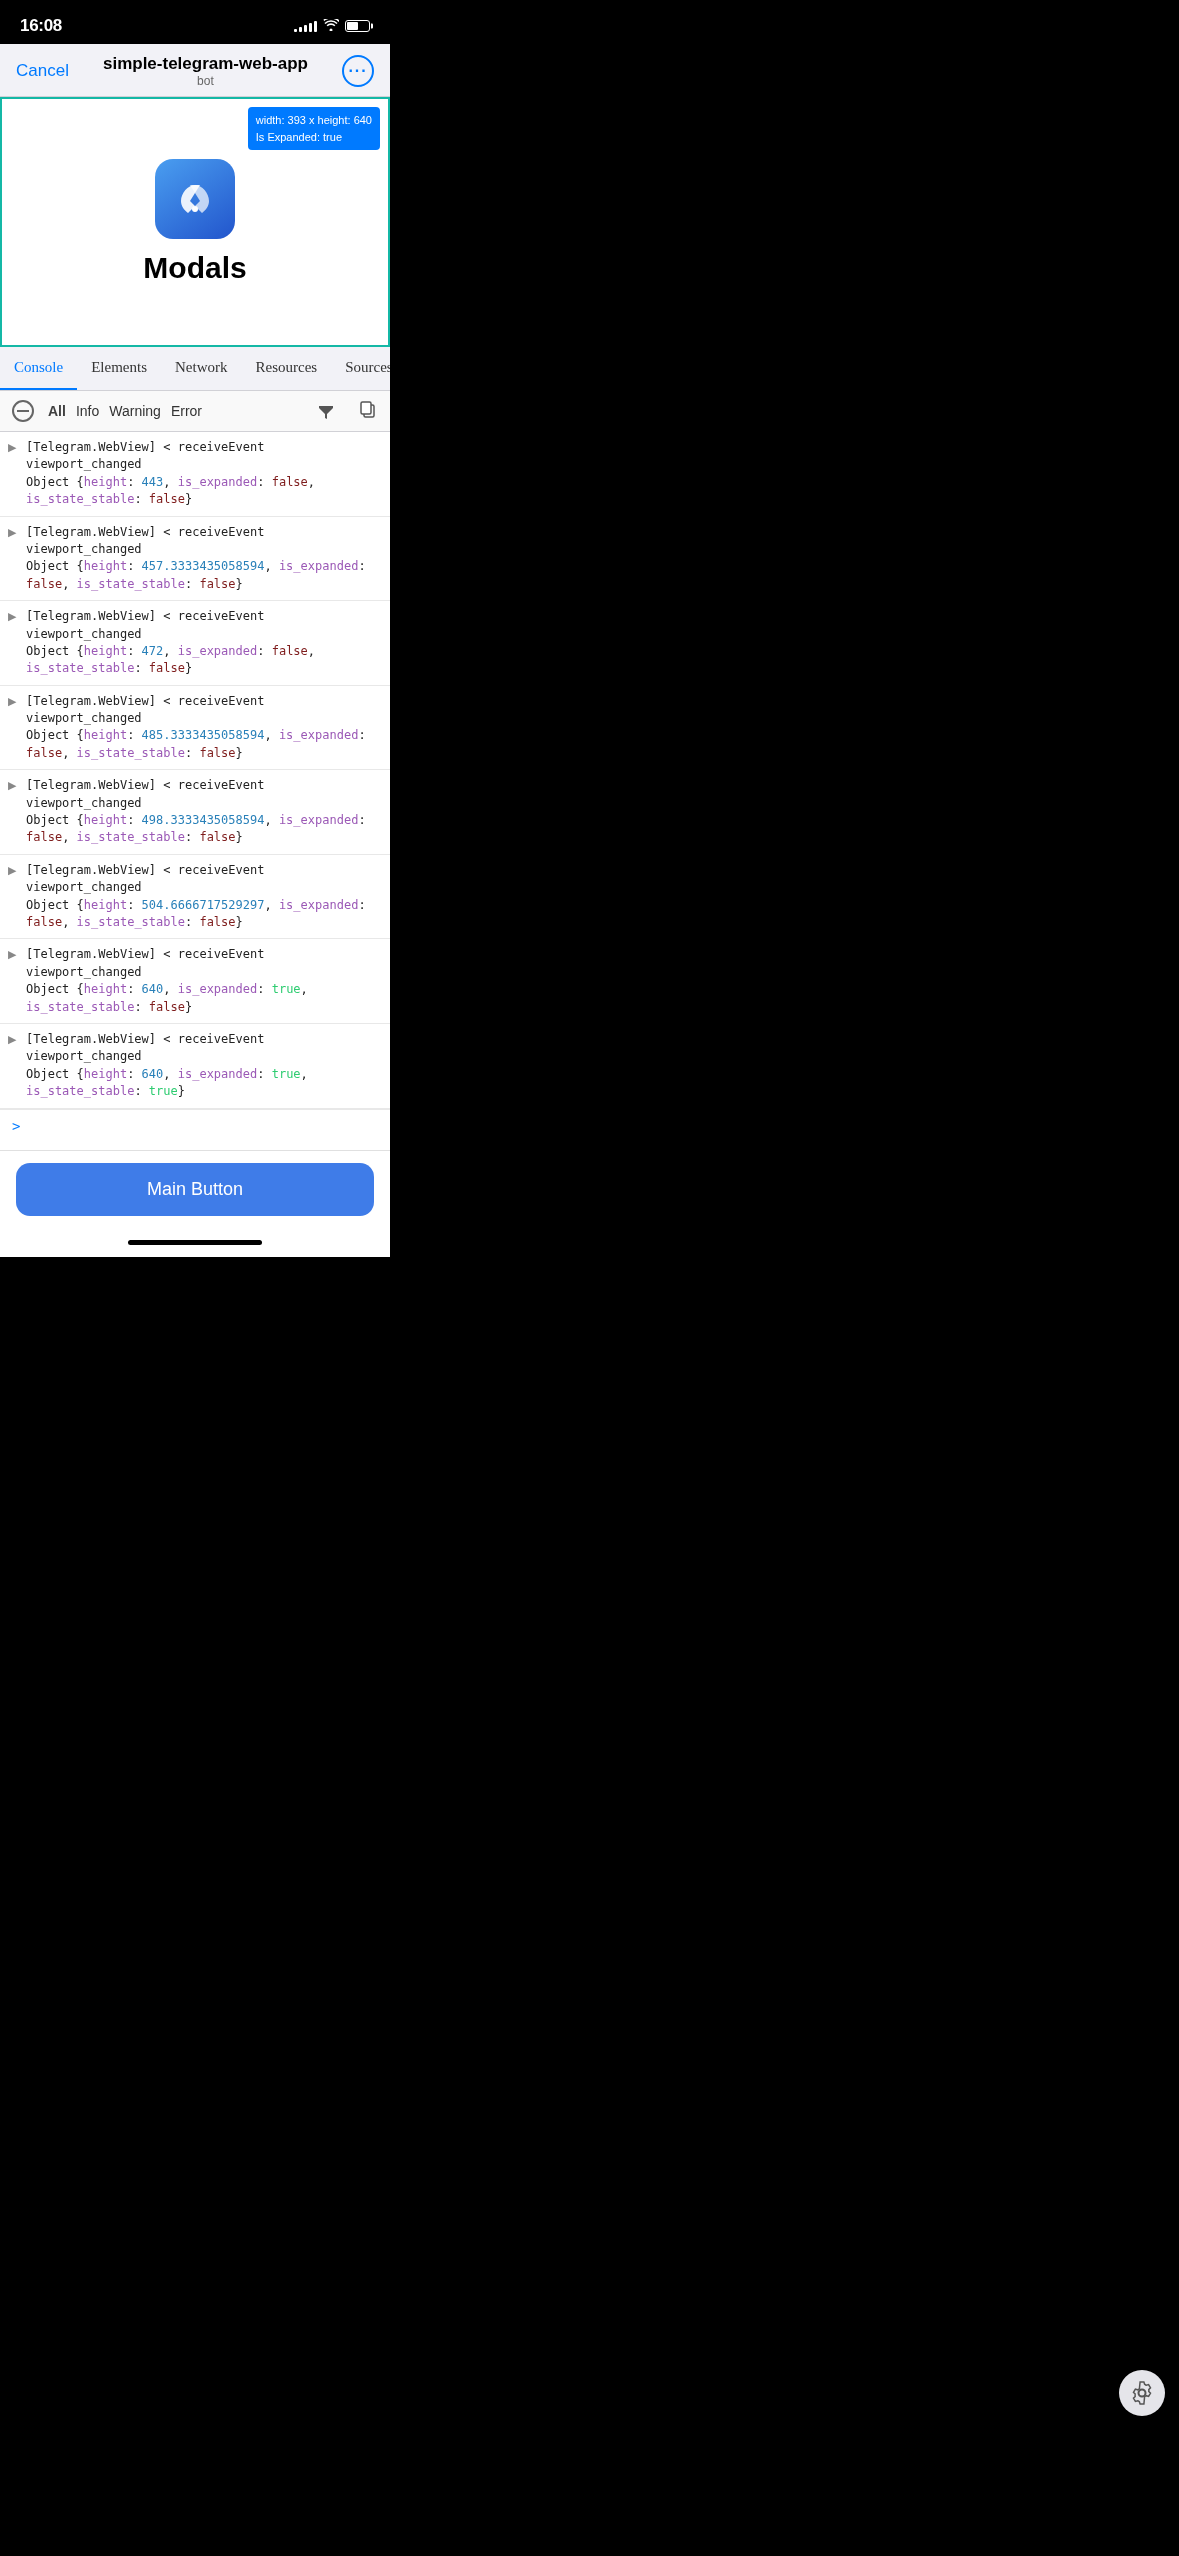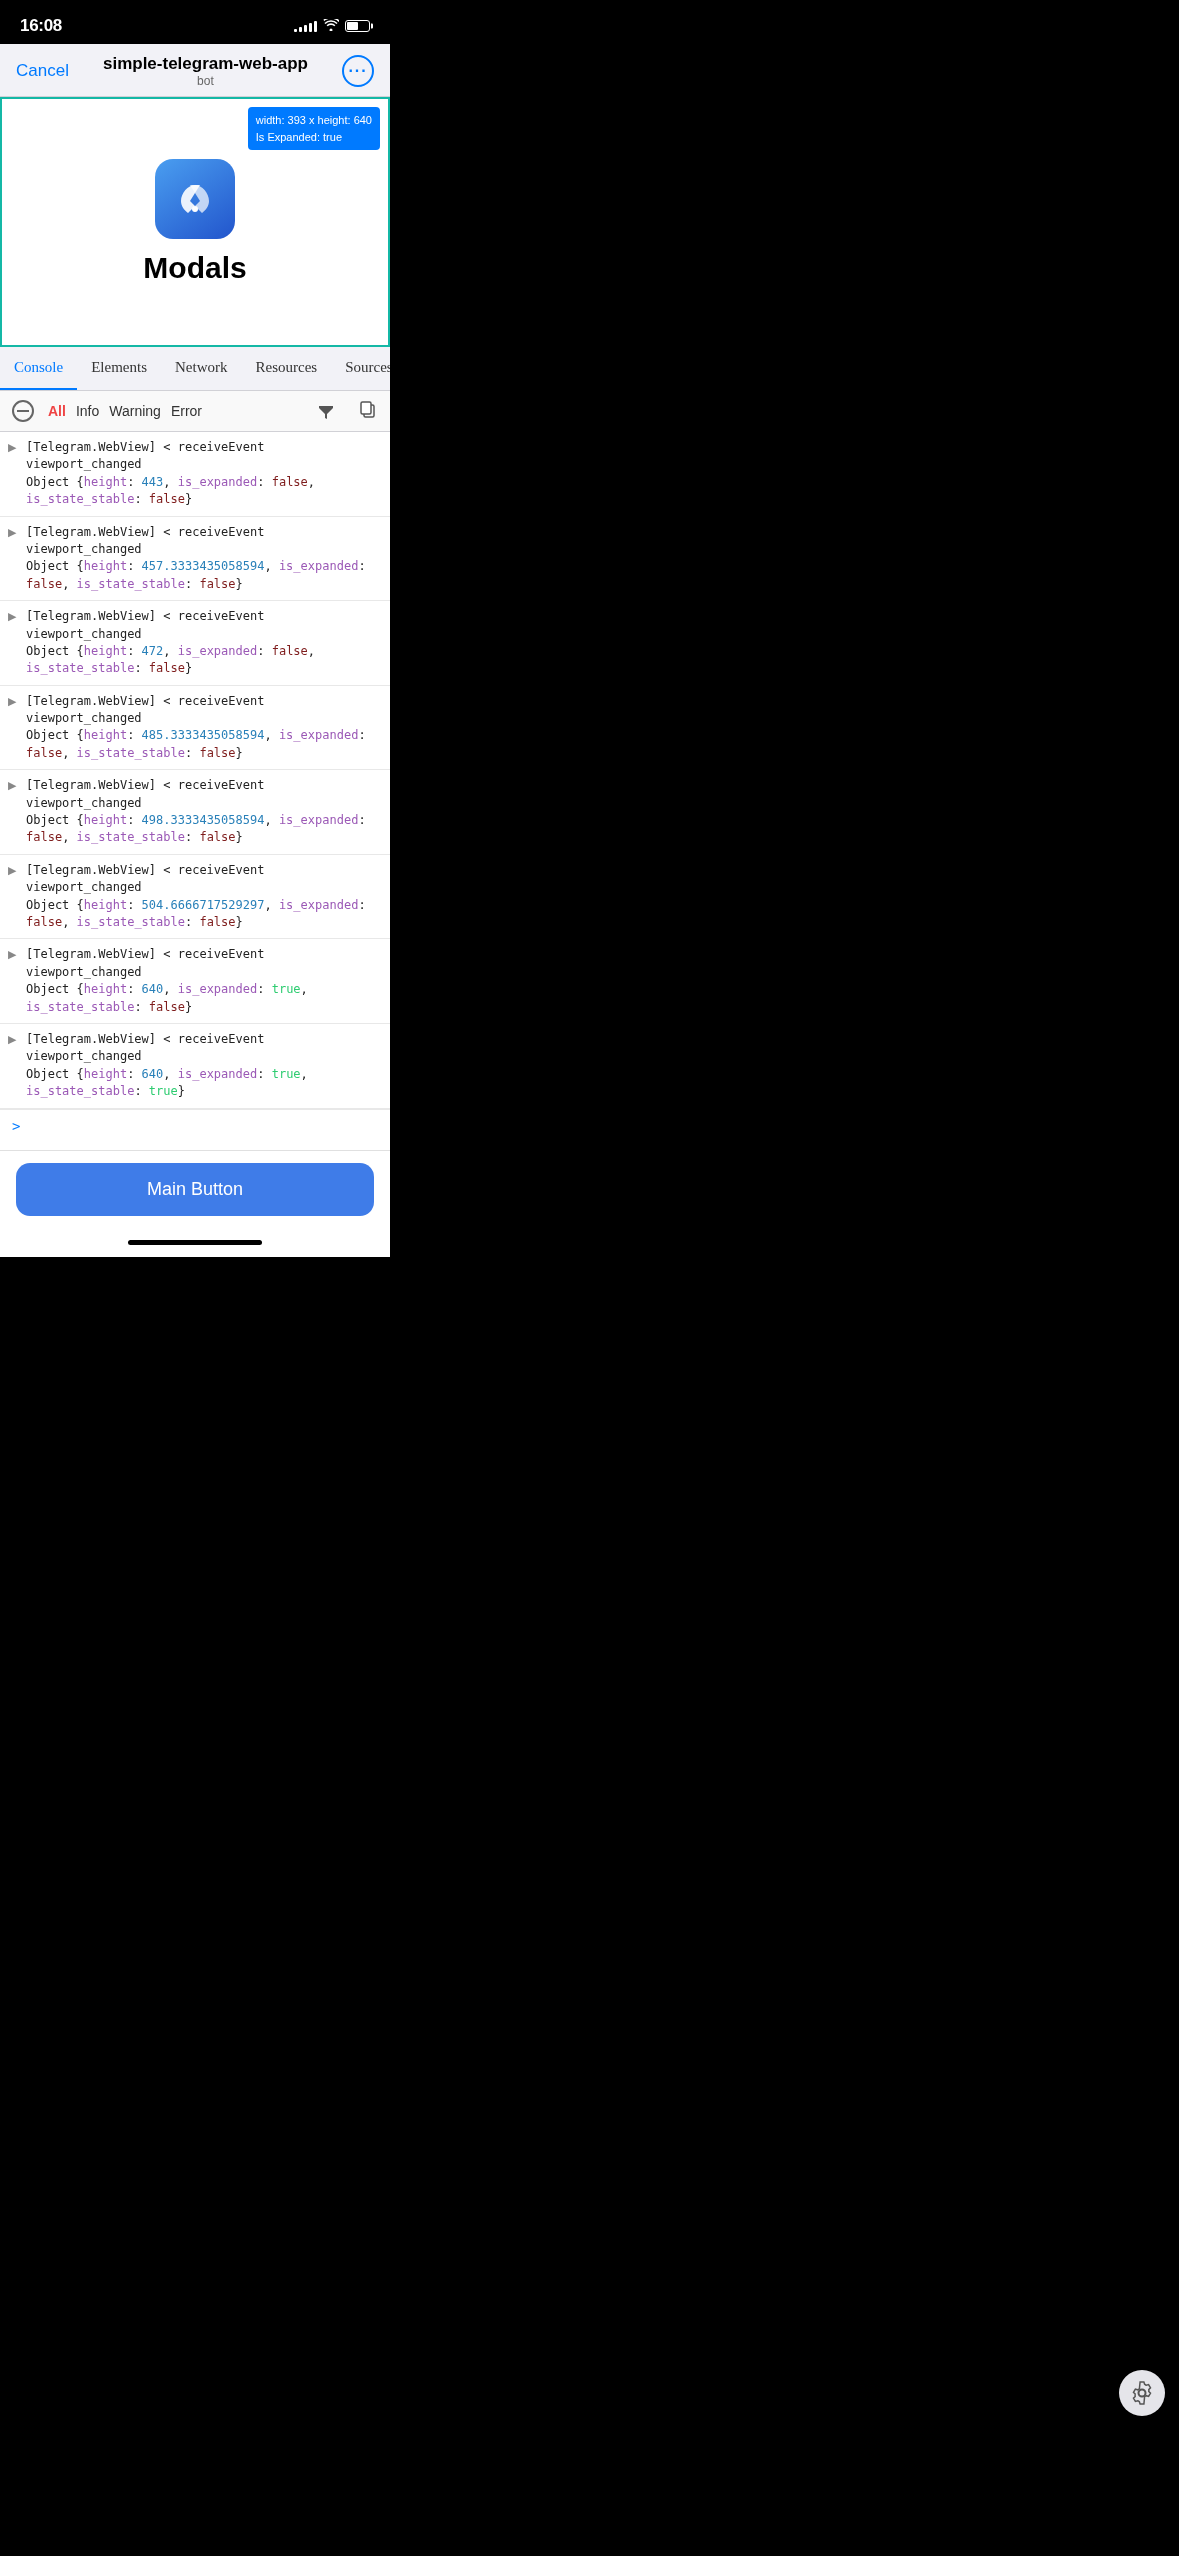--- a/index.html
+++ b/index.html
@@ -229,21 +229,21 @@
       display: flex;
       gap: 10px;
       flex: 1;
     }
     .filter-label {
       font-size: 14px;
       color: #333;
     }
     .filter-label.active {
       font-weight: 600;
-      color: #ef4444;
+      color: #404040;
     }
 
     
     .console-log {
       background: #fff;
       flex: 1;
       overflow-y: auto;
       padding-bottom: 8px;
     }
     .log-entry {

